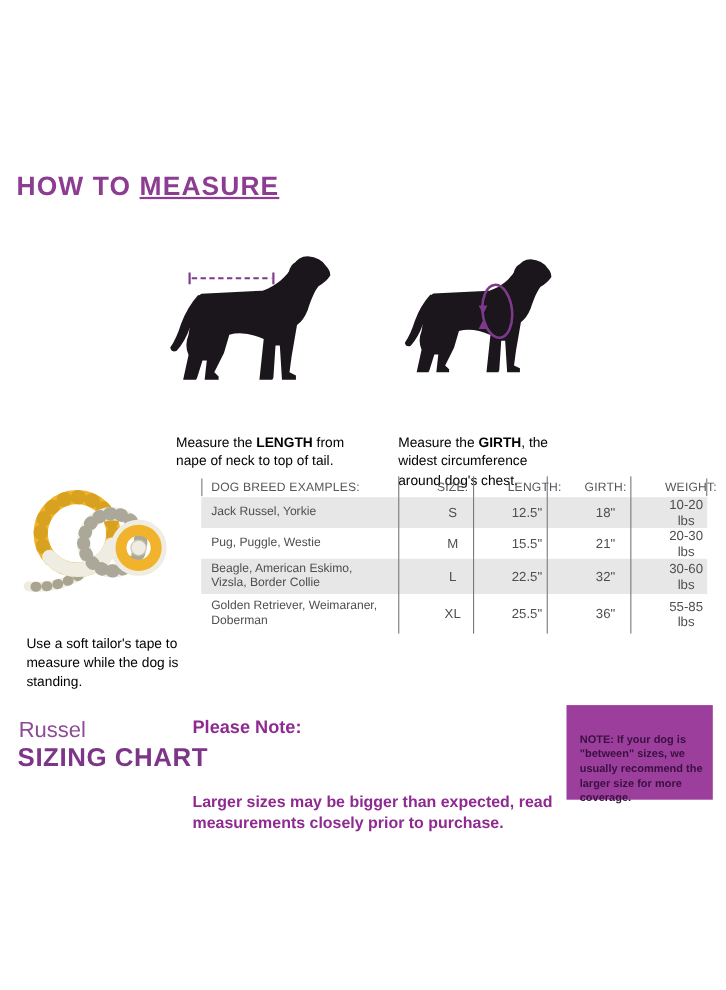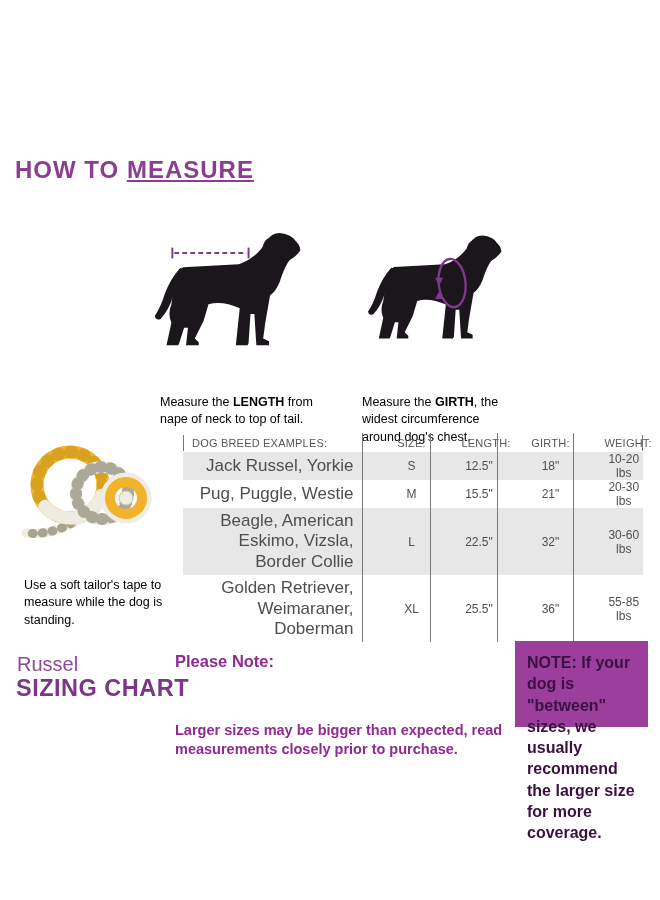--- a/index.html
+++ b/index.html
@@ -16,32 +16,32 @@
   
   .caption { font-size:12.5px; line-height:1.38; color:#000000;margin-top:28px; }
   .caption b { font-weight:700; }
 
   
   .size-table { border-collapse:collapse; table-layout:fixed; width:460px; }
   .size-table th { font-size:11px; font-weight:400; color:#55565a; letter-spacing:.2px; text-align:center; vertical-align:middle; }
   .size-table th.b-col { text-align:left; padding-left:9px; }
   .size-table td { font-size:12px; color:#4d4e50; vertical-align:middle; }
   .size-table .c { text-align:center; }
-  .size-table td.breed { text-align:right; padding:3px 8px 3px 9px; line-height:1.2; font-size:17px; }
+  .size-table td.breed { text-align:left; padding:3px 8px 3px 9px; line-height:1.2; font-size:11px; }
   .size-table tr.stripe td { background:#e7e7e8; }
   .size-table th + th, .size-table td + td { border-left:1px solid #77787b;padding-left:31px; }
   .tick { width:1px; background:#77787b; }
 
   
   .poncho { left:17px; top:653px; font-size:20px; color:#8d4a97; }
   .sizing-chart { left:16px; top:675px; font-size:23.5px; font-weight:600; color:#7c3587; letter-spacing:.5px; white-space:nowrap; }
   .please-note-h { left:175px; top:652px; font-size:16.5px; font-weight:700; color:#8f2a91; }
   .please-note-b { left:175px; top:675px; width:336px; font-size:14.5px; font-weight:700; color:#8f2a91; line-height:1.3;margin-top:46px; }
   .note-box { left:515px; top:641px; width:133px; height:86px; background:#9c3e9c; }
-  .note-box p { padding:11px 8px 0 12px; font-size:16px; font-weight:700; color:#3a1040; line-height:1.33; }
+  .note-box p { padding:25px 8px 0 12px; font-size:10px; font-weight:700; color:#3a1040; line-height:1.33; }
 </style>
 </head>
 <body>
 
 <div id="canvas">
 
   <h1 class="abs page-title"><span class="light">HOW TO </span><span class="bold">MEASURE</span></h1>
 
   <svg class="abs" style="left:146px;top:228px;" width="166" height="132" viewBox="0 0 170 135">
     <g fill="#1b161b" stroke="none">

